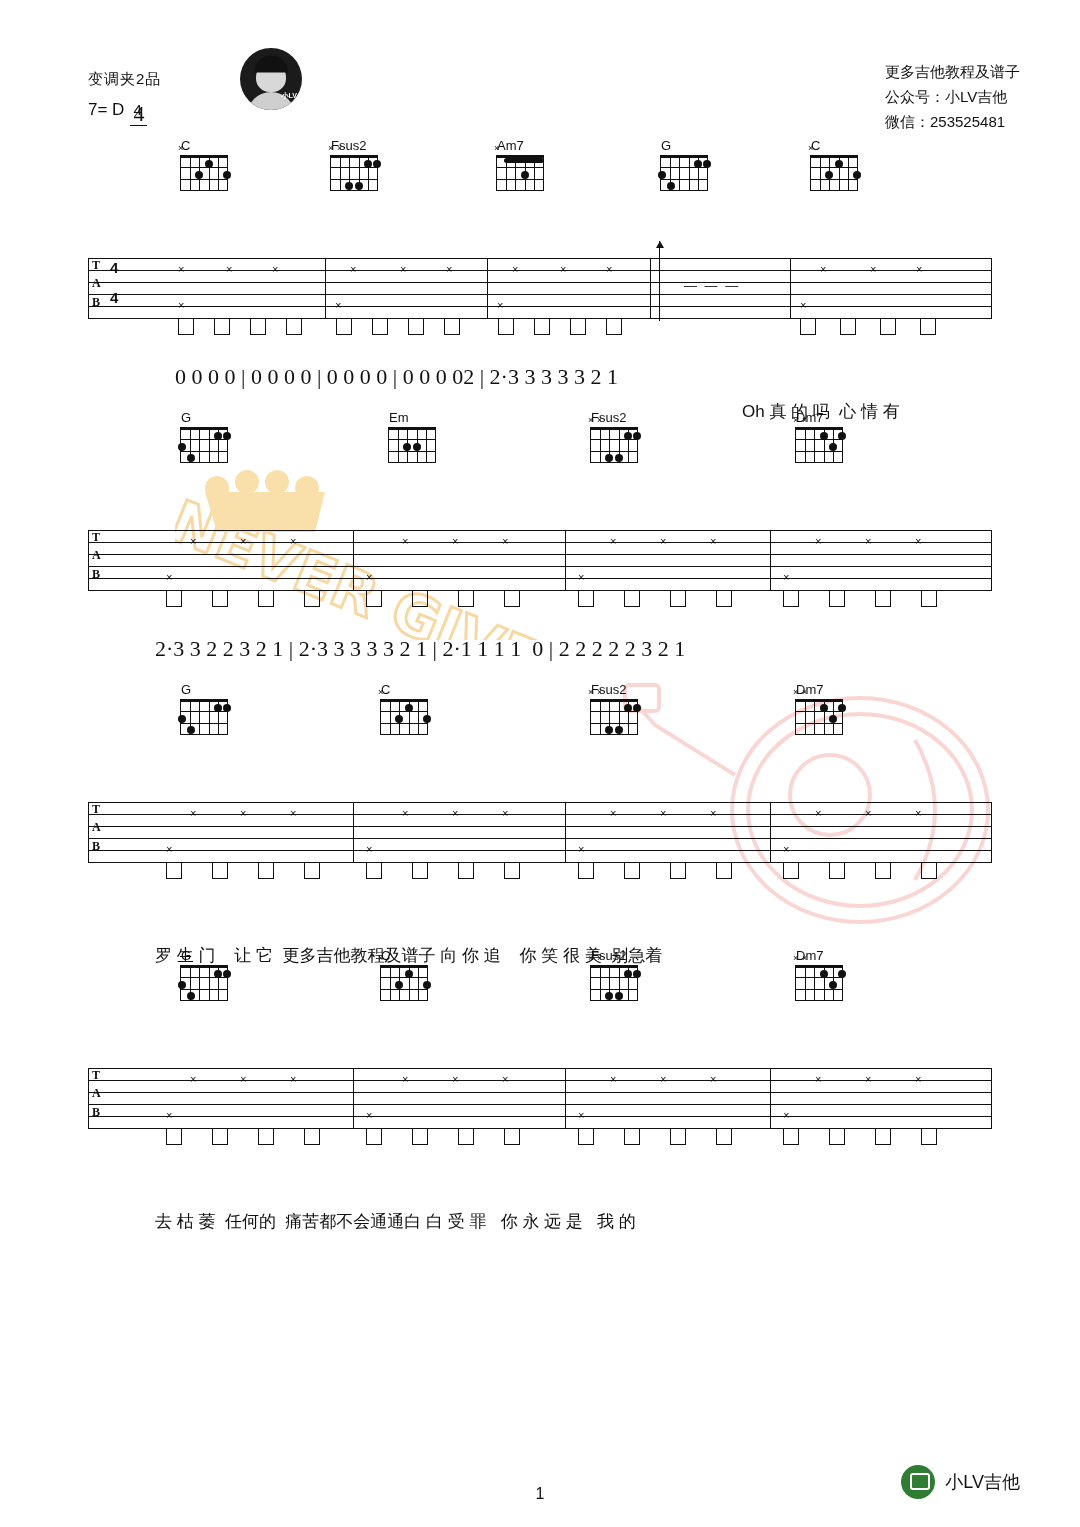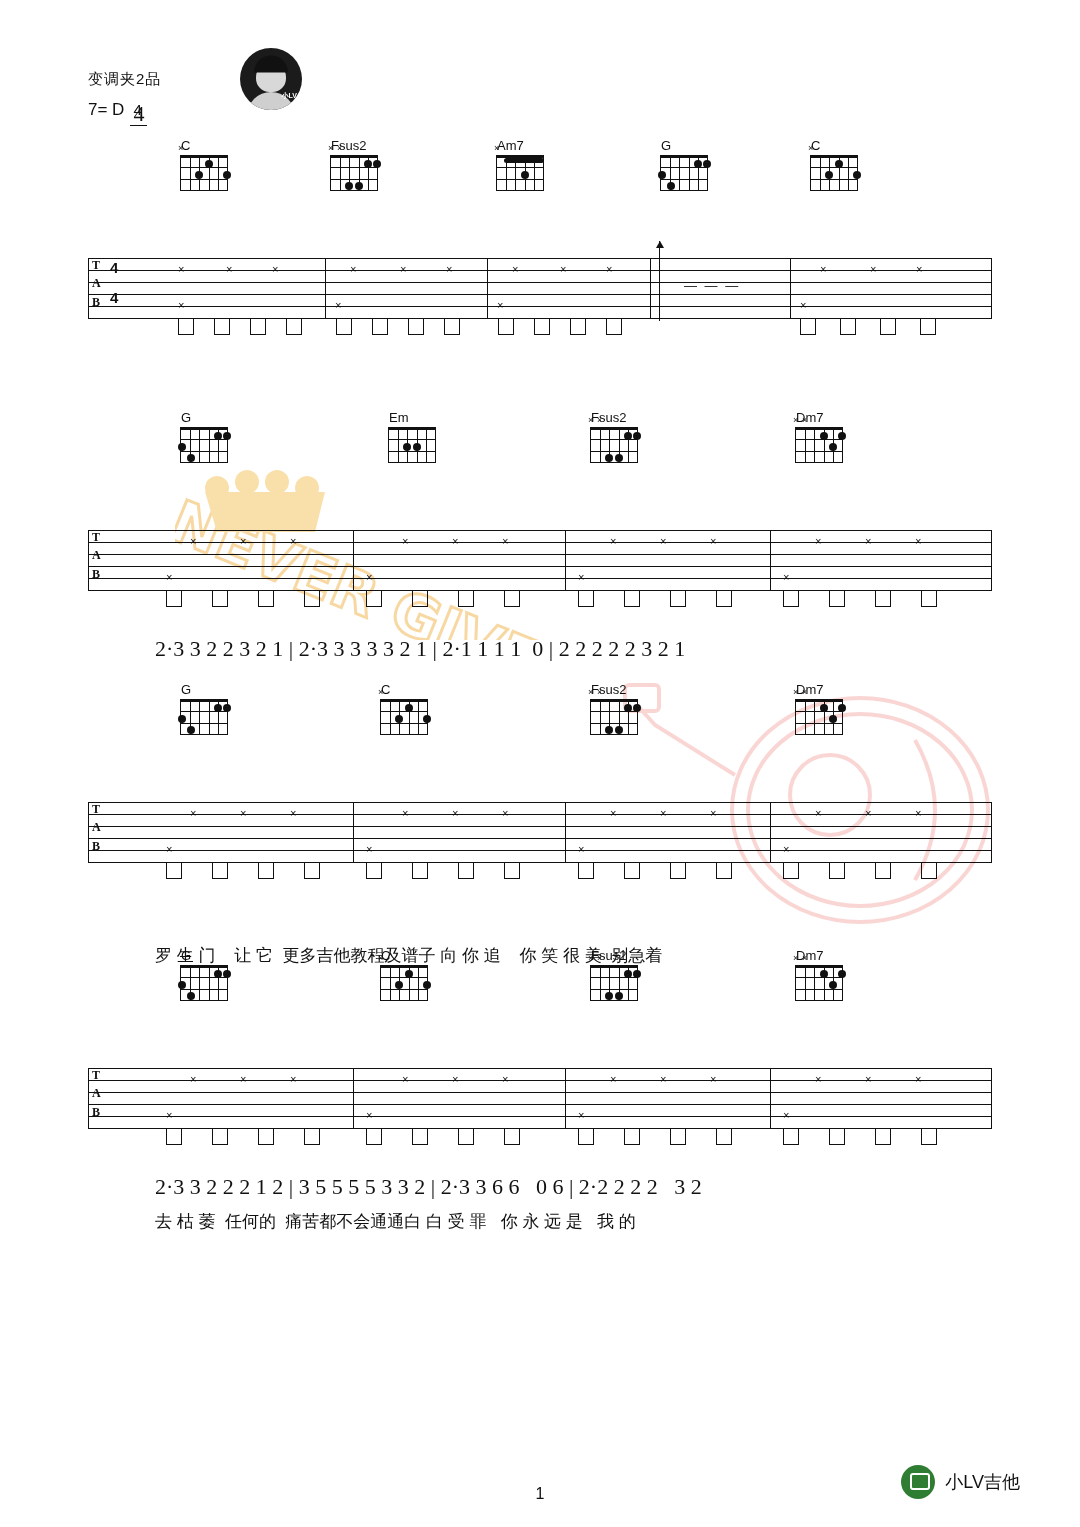--- a/index.html
+++ b/index.html
@@ -120,20 +120,25 @@
     </div>
 
     <div class="logo-circle">
       <div class="body"></div>
       <div class="face"></div>
       <div class="hair"></div>
       <div class="lbl">小LV</div>
     </div>
 
 
+    <div class="contact">
+      <div>更多吉他教程及谱子</div>
+      <div>公众号：小LV吉他</div>
+      <div>微信：253525481</div>
+    </div>
   </div>
 
   <svg class="wm-guitar" viewBox="0 0 430 300">
     <g stroke="#f2a6a0" stroke-width="4" fill="none">
       <ellipse cx="245" cy="165" rx="128" ry="112"></ellipse>
       <ellipse cx="245" cy="165" rx="112" ry="96"></ellipse>
       <circle cx="215" cy="150" r="40"></circle>
       <path d="M120 130 L40 80 L22 60"></path>
       <rect x="10" y="40" width="34" height="26" rx="4"></rect>
       <path d="M300 95 q40 70 0 140"></path>
@@ -308,20 +313,24 @@
       <div class="hook" style="left:498px;top:122px;"></div>
       <div class="hook" style="left:534px;top:122px;"></div>
       <div class="hook" style="left:570px;top:122px;"></div>
       <div class="hook" style="left:606px;top:122px;"></div>
       <div class="hook" style="left:800px;top:122px;"></div>
       <div class="hook" style="left:840px;top:122px;"></div>
       <div class="hook" style="left:880px;top:122px;"></div>
       <div class="hook" style="left:920px;top:122px;"></div>
     </div>
 
+    <div class="notation" style="margin-top:82px;">
+      <div class="num" style="left:175px;top:0;">0 0 0 0 | 0 0 0 0 | 0 0 0 0 | 0 0 0 02 | 2·3 3 3 3 3 2 1</div>
+      <div class="lyric" style="left:742px;top:36px;">Oh 真 的 吗  心 情 有</div>
+    </div>
   </div>
 
   <div class="system" style="top:410px;">
     <div class="chords">
       <div class="chord" style="left:180px;">
         <div class="cname">G</div>
         <div class="grid">
           <div class="nut"></div>
           <div class="vline" style="left:0;"></div>
             <div class="vline" style="left:9.6px;"></div>
@@ -715,21 +724,20 @@
         <div class="hook" style="left:624px;top:122px;"></div>
       <div class="hook" style="left:670px;top:122px;"></div>
         <div class="hook" style="left:716px;top:122px;"></div>
       <div class="hook" style="left:783px;top:122px;"></div>
         <div class="hook" style="left:829px;top:122px;"></div>
       <div class="hook" style="left:875px;top:122px;"></div>
         <div class="hook" style="left:921px;top:122px;"></div>
     </div>
 
     <div class="notation" style="margin-top:82px;">
-      <div class="num" style="left:155px;top:0;">2·3 3 2 2 2 1 2 | 3 5 5 5 5 3 3 2 | 2·3 3 6 6   0 6 | 2·2 2 2 2   3 2</div>
       <div class="lyric" style="left:155px;top:36px;">去 枯 萎  任何的  痛苦都不会通通白 白 受 罪   你 永 远 是   我 的</div>
     </div>
   </div>
 
   <div class="wm-foot">
     <div class="circ"></div>
     <div class="txt">小LV吉他</div>
   </div>
   <div class="pagenum">1</div>
 

